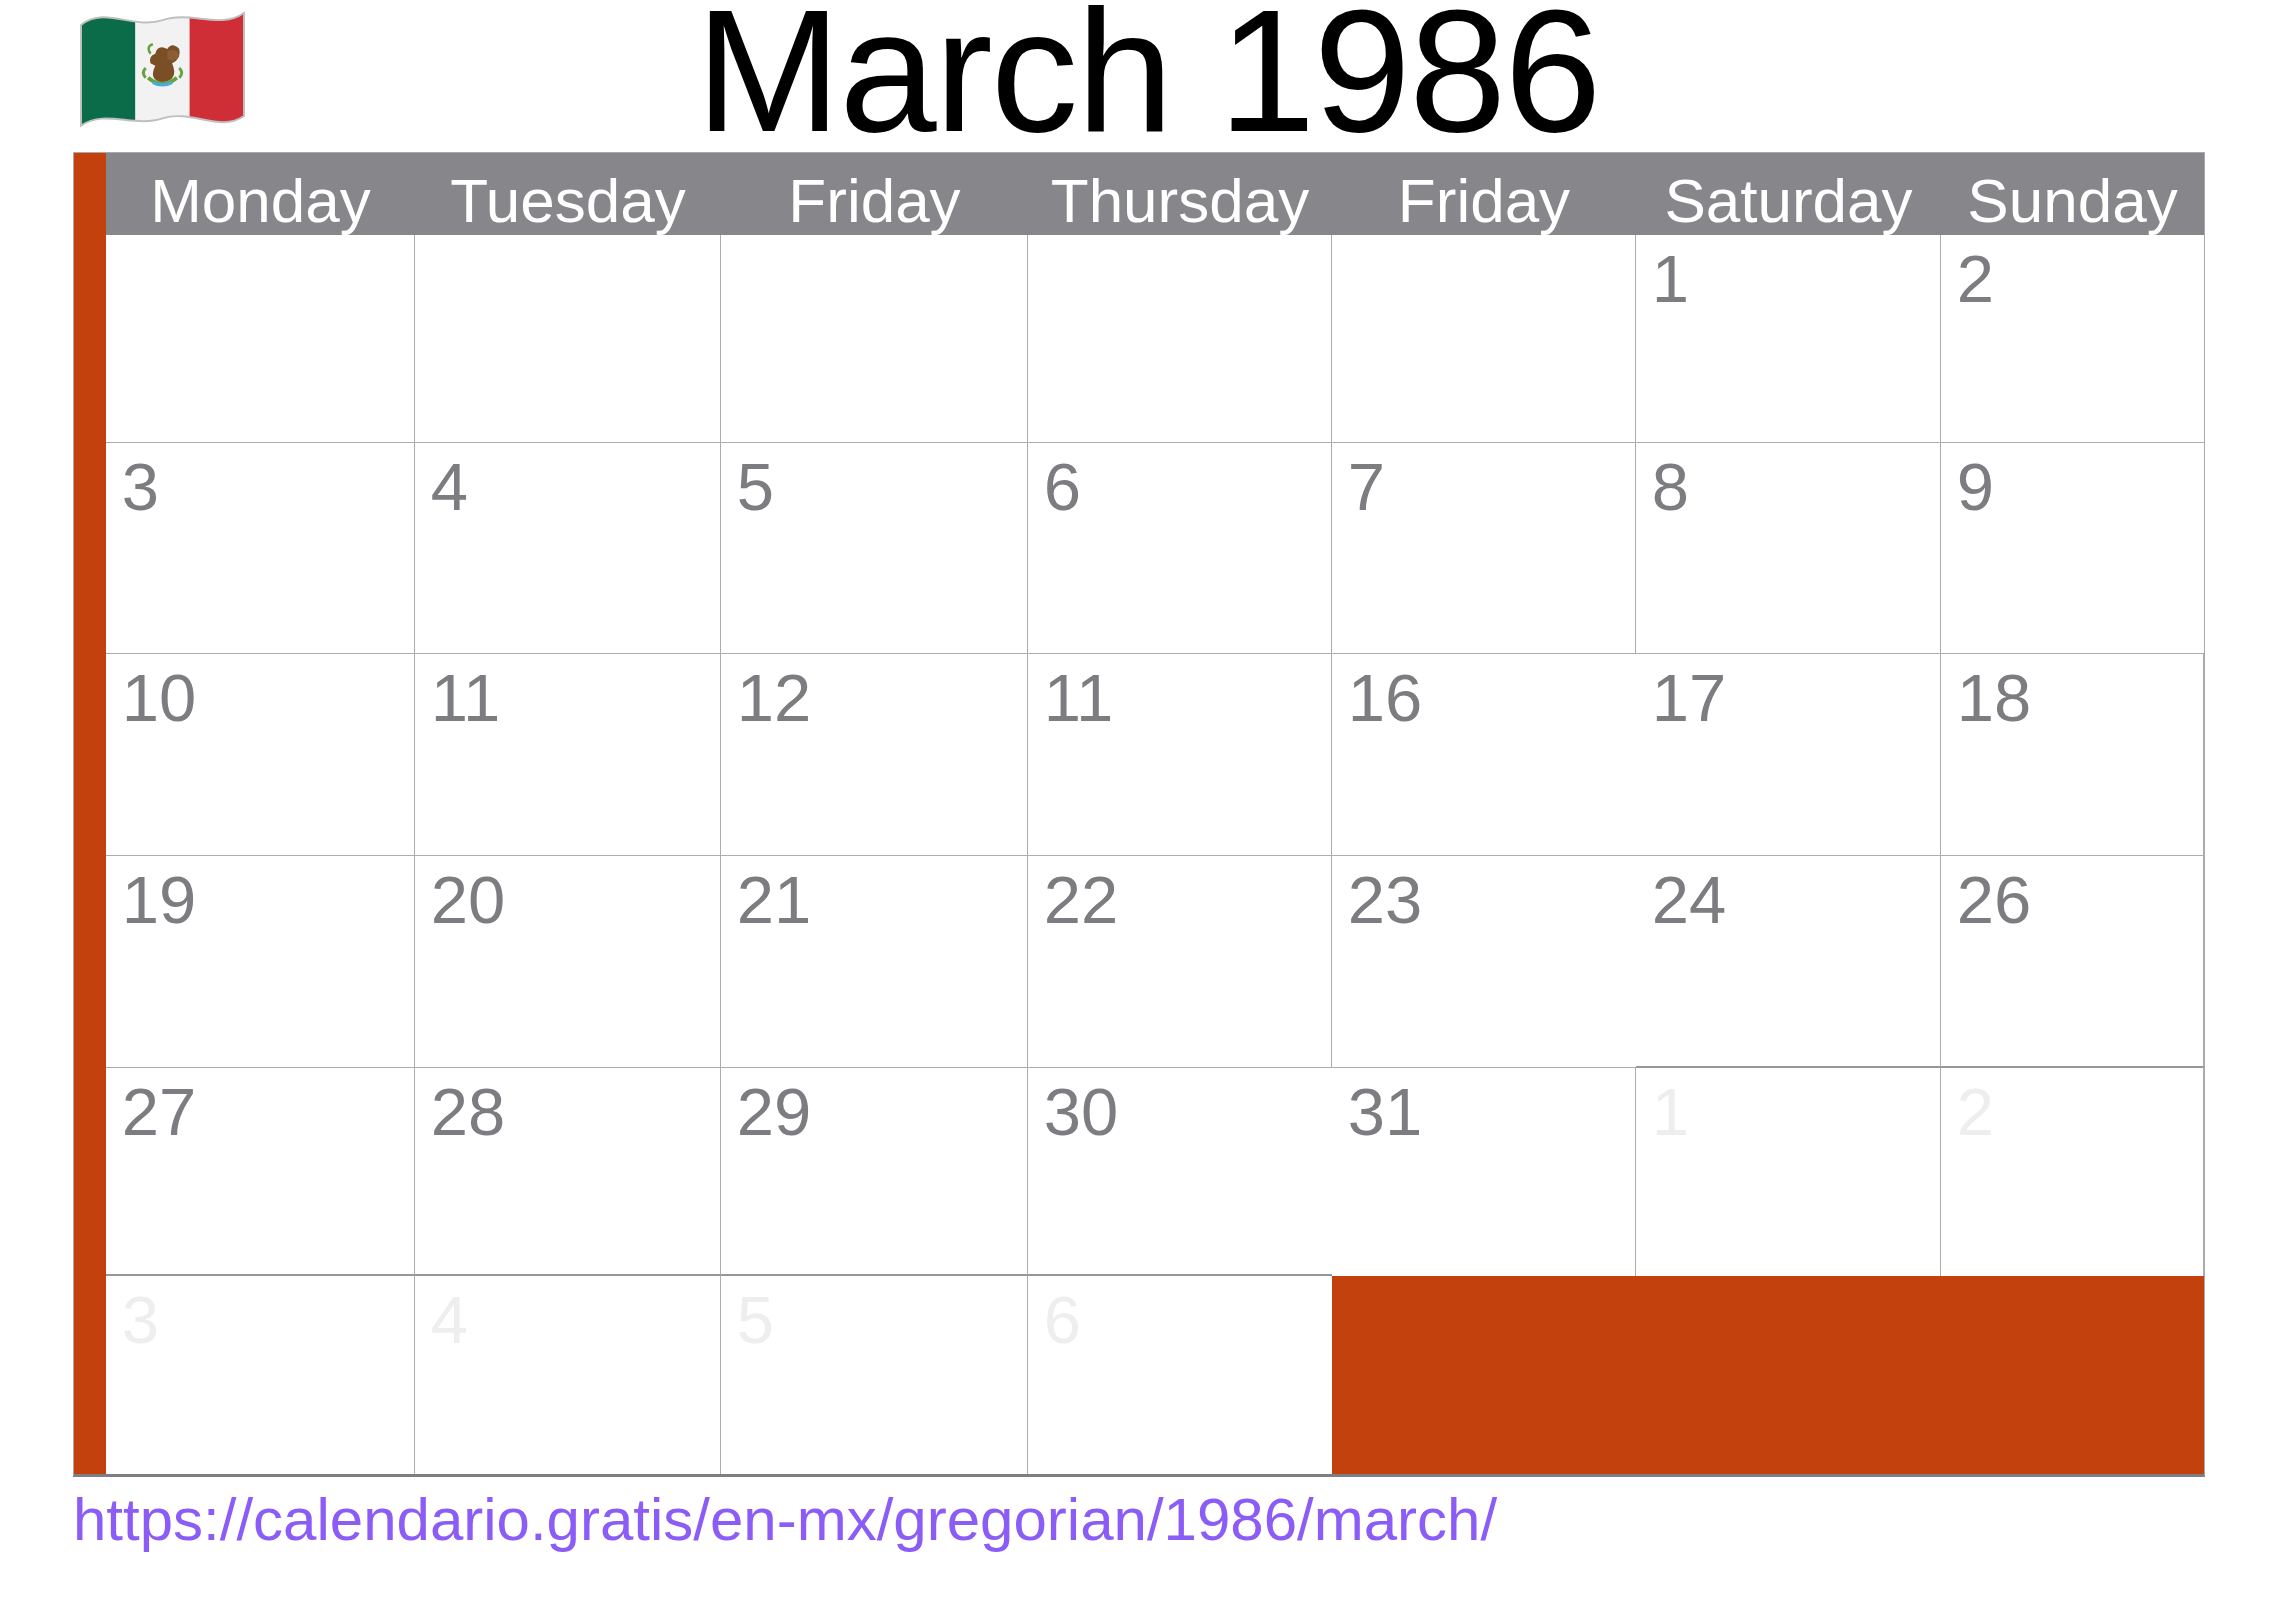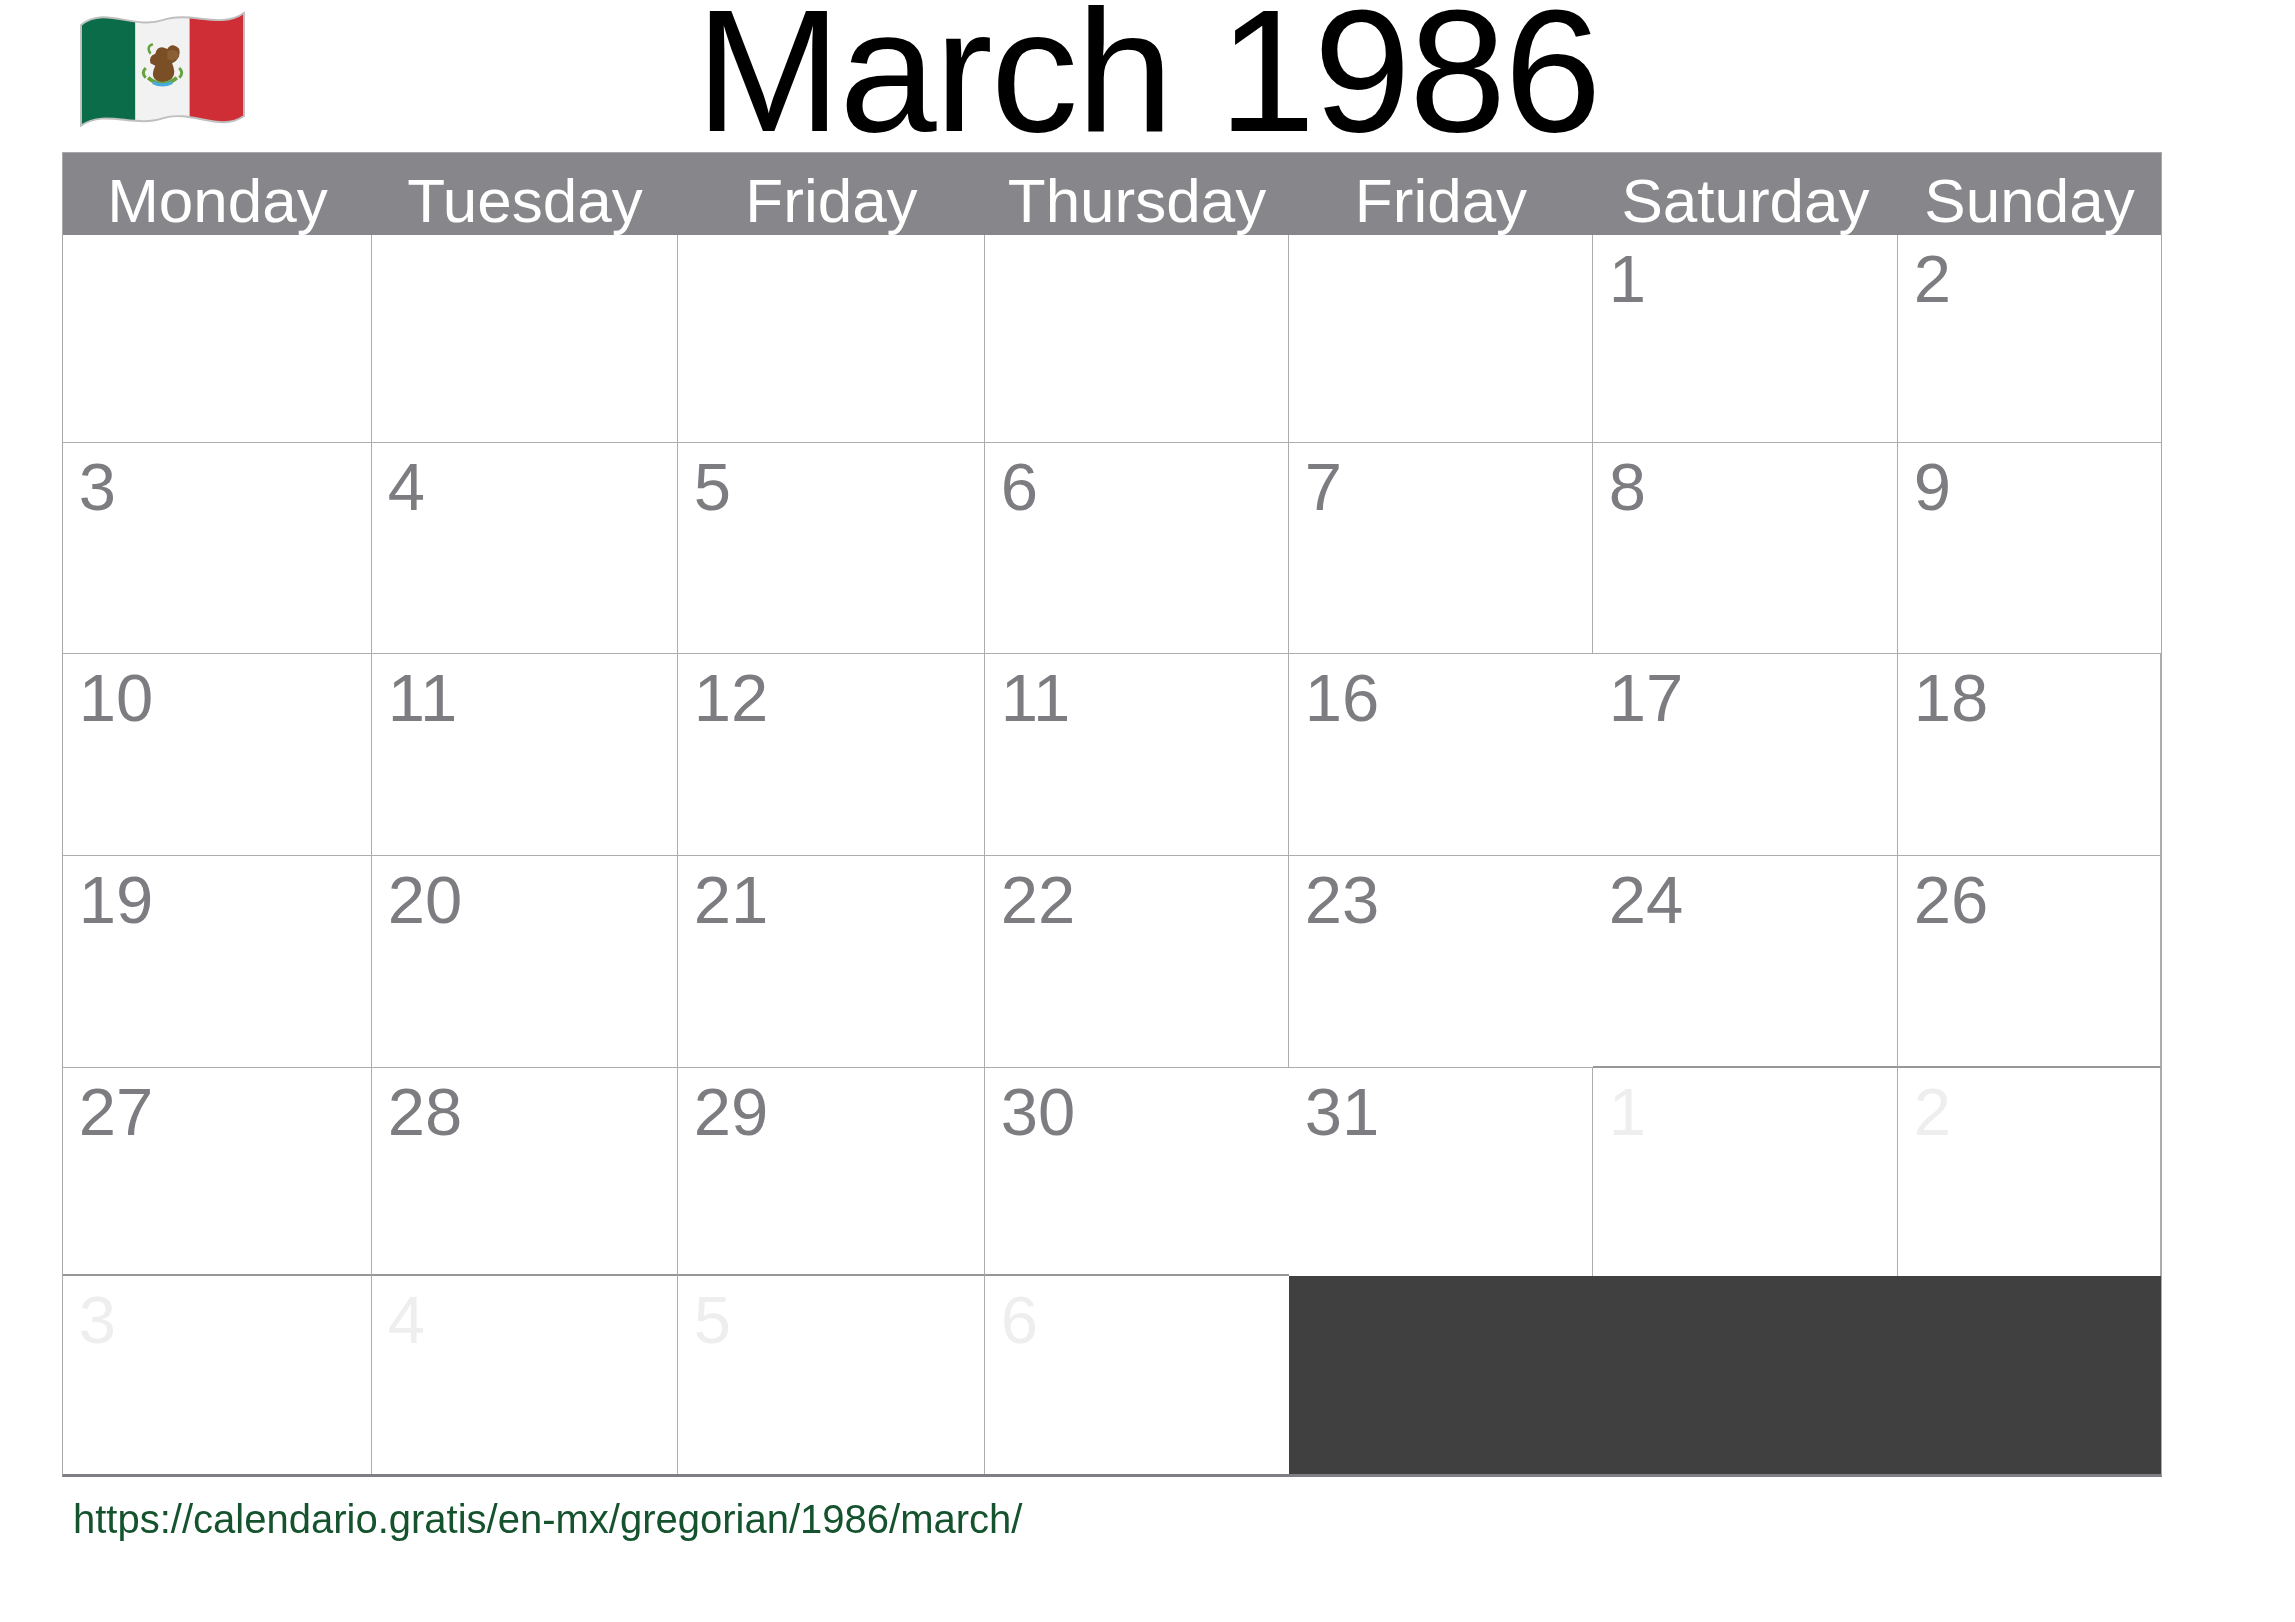--- a/index.html
+++ b/index.html
@@ -21,27 +21,28 @@
     margin:0;
     text-align:center;
     font-size:175px; line-height:175px; font-weight:400;
     letter-spacing:-2px;
     color:#000000;
     white-space:nowrap;
   }
 
   
   #calendar {
-    position:absolute; left:62px; top:152px;
+    position:absolute; left:73px; top:152px;
     display:grid;
     grid-template-columns:309px 306px 307px 304px 304px 305px 263px;
     grid-template-rows:82px 208px 211px 202px 212px 208px 198px;
     border:1.3px solid #a9a9ac;
     border-bottom:3.3px solid #7f7f83;
-    background:#404040;
+    background:#c2410c;
+    padding-left:32px;
   }
   .cell { box-sizing:border-box; overflow:visible; }
   .cell.head {
     background:#87878b;
     display:flex; align-items:flex-end; justify-content:center;
   }
   .cell.head .head-label {
     color:#ffffff;
     font-size:62px; line-height:62px;
     white-space:nowrap;
@@ -59,22 +60,22 @@
     display:block;
     padding:10.5px 0 0 15.7px;
     font-size:67px; line-height:65px;
     color:#7d7d81;
   }
   .num.ghost { color:rgba(125,125,129,0.13); }
 
   
   .footer-url {
     position:absolute; left:73px; top:1487px;
-    font-size:40px; line-height:65px;
-    color:#14532d;
+    font-size:60px; line-height:65px;
+    color:#8b5cf6;
     white-space:nowrap;
   }
 </style>
 </head>
 <body>
 
 <svg class="flag" viewBox="0 0 72 58" xmlns="http://www.w3.org/2000/svg" aria-hidden="true">
   <defs>
     <clipPath id="flagclip">
       <path d="M2,10 C12,2 24,12 36,8 C48,4 60,12 70,5 L70,48 C60,55 48,45 36,49 C24,53 12,45 2,52 Z"></path>

